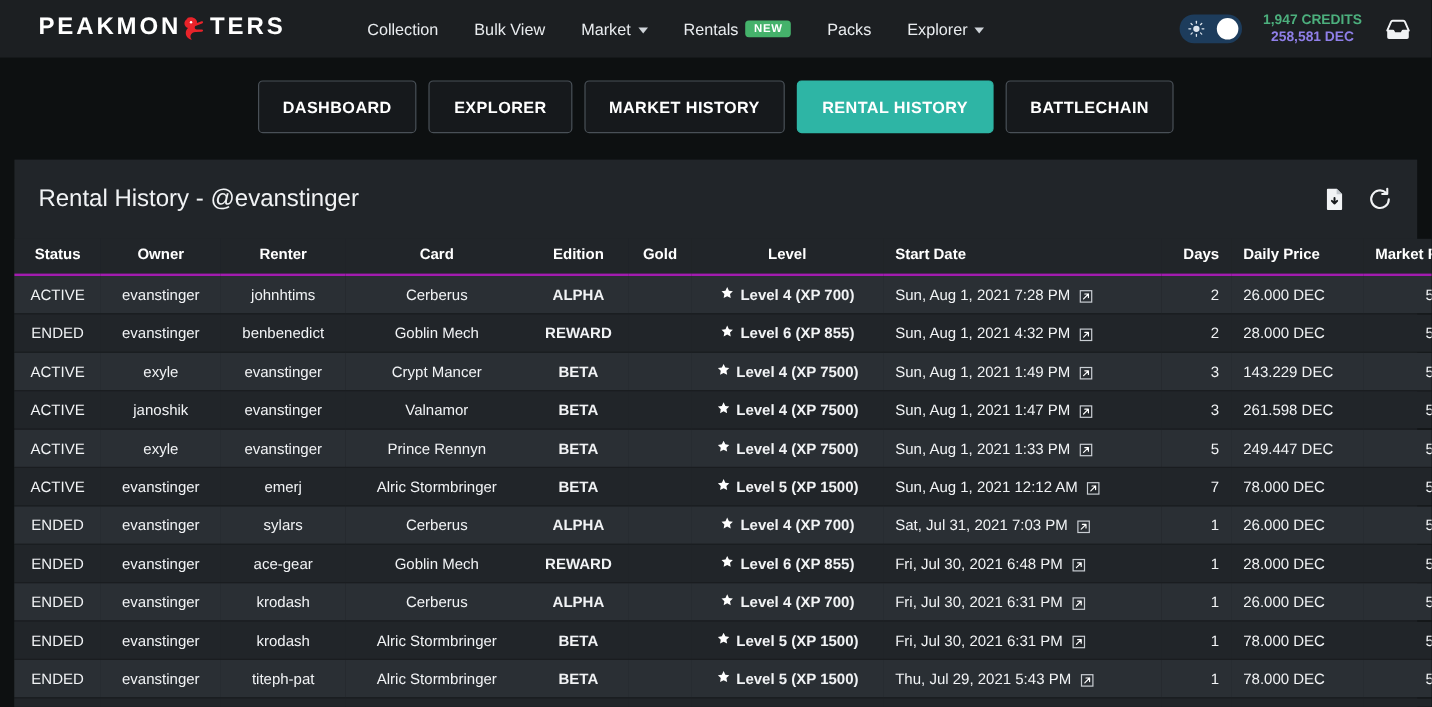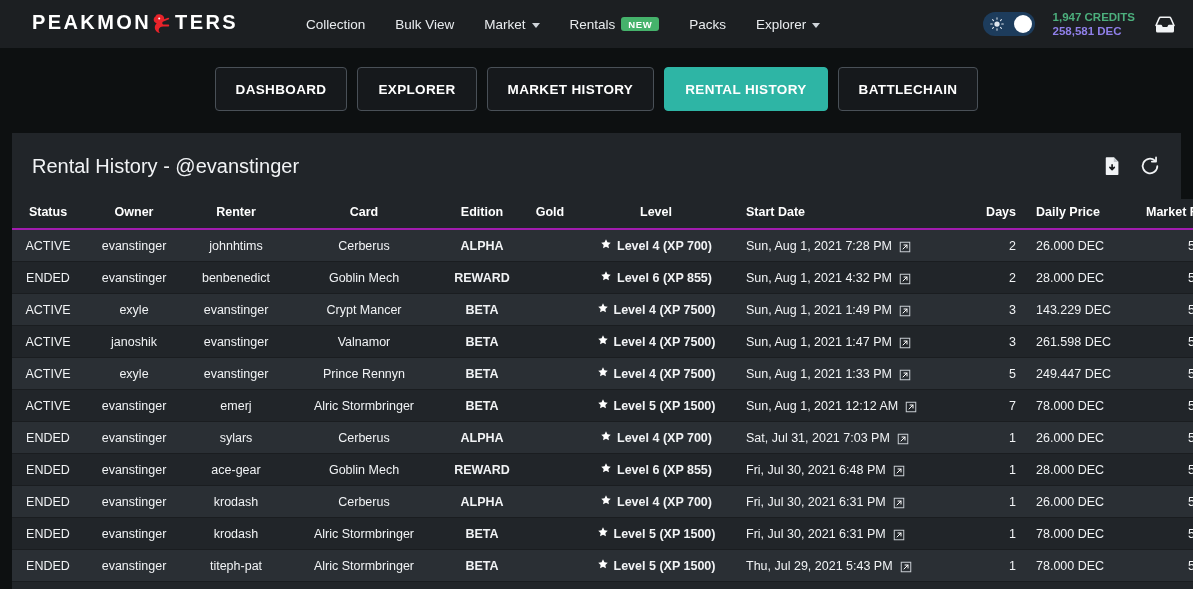--- a/index.html
+++ b/index.html
@@ -65,21 +65,21 @@
     background: #1d3c5c; position: relative;
     display: flex; align-items: center;
     cursor: pointer;
   }
   .toggle .sun { position: absolute; left: 7px; top: 5px; }
   .toggle .knob {
     position: absolute; right: 3px; top: 3px;
     width: 18px; height: 18px; border-radius: 50%;
     background: #ffffff;
   }
-  .balances { text-align: left; line-height: 1.25; font-size: 11.5px; font-weight: 700; }
+  .balances { text-align: center; line-height: 1.25; font-size: 11.5px; font-weight: 700; }
   .credits { color: #4caf7d; }
   .dec { color: #8f7fe8; }
   .inbox { display: flex; align-items: center; cursor: pointer; }
 
   
   .tabrow {
     display: flex; justify-content: center; gap: 10px;
     padding-top: 19px;
   }
   .tab {

